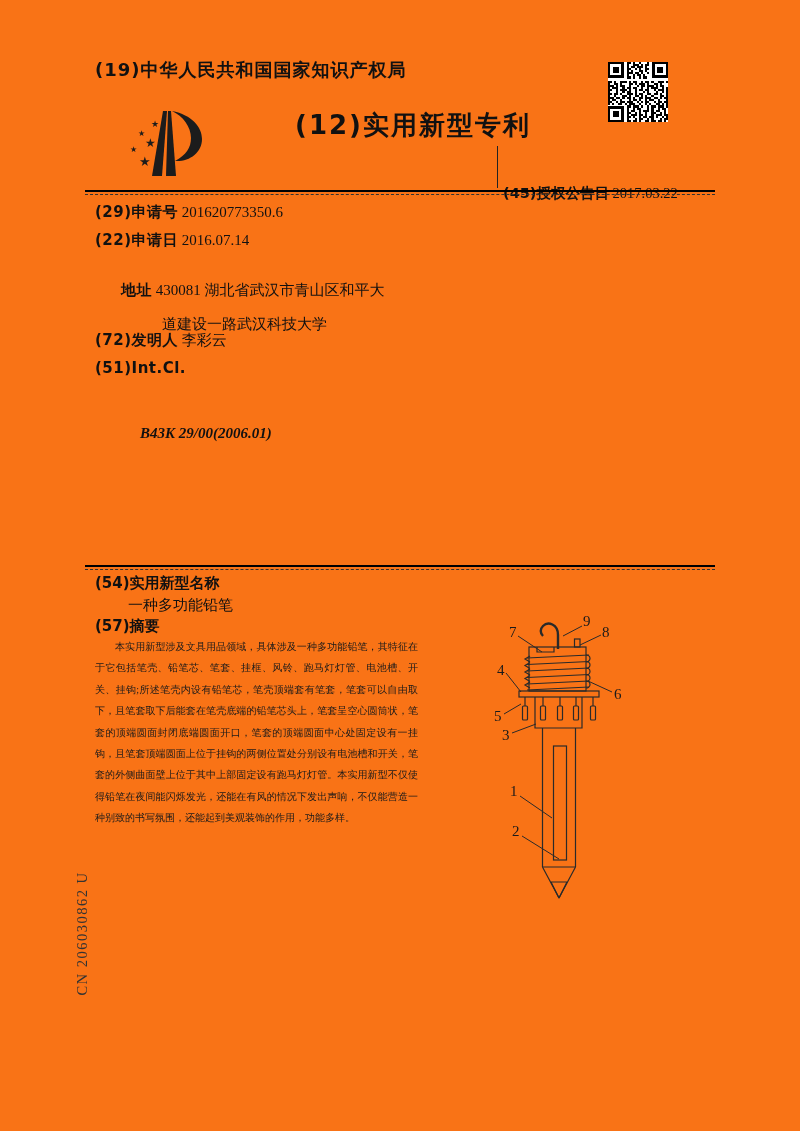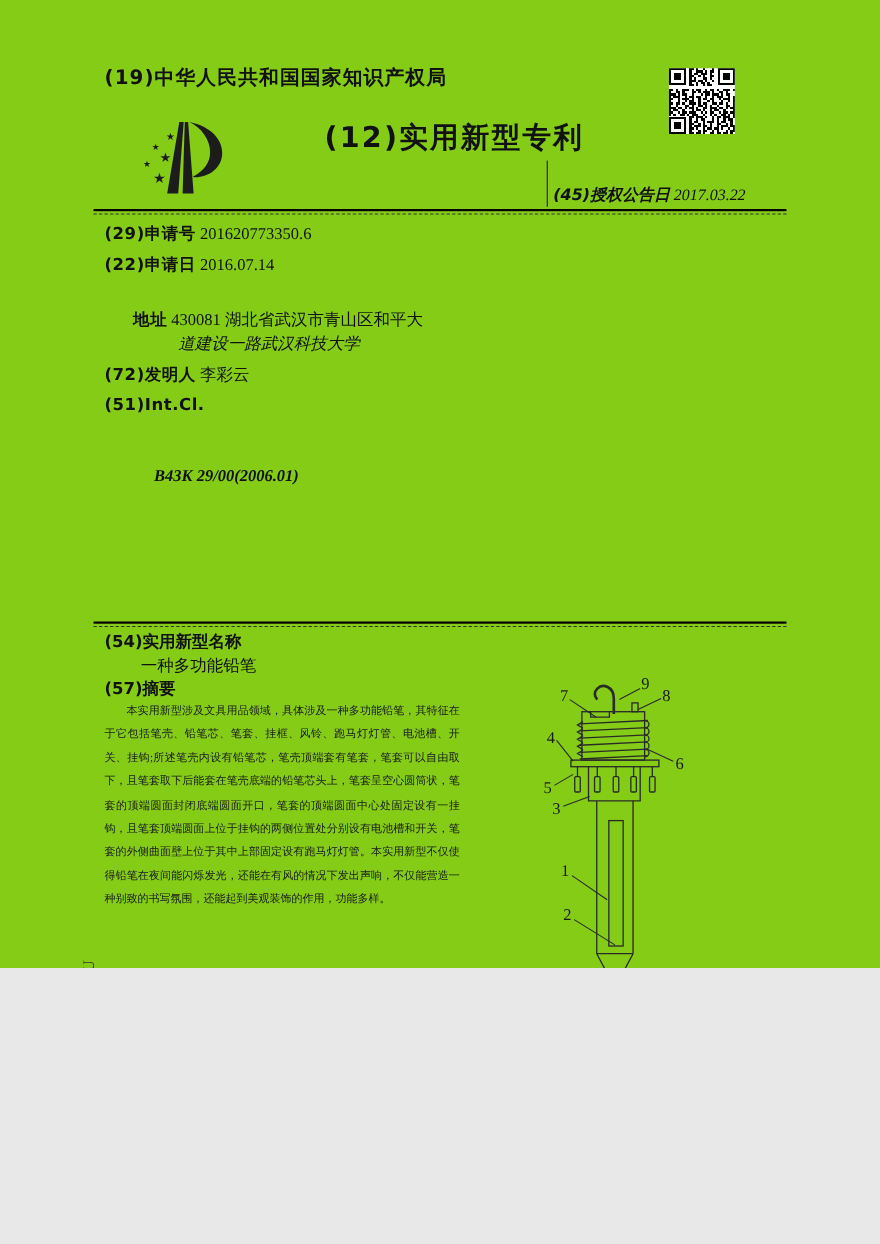--- a/index.html
+++ b/index.html
@@ -1,19 +1,19 @@
 <!DOCTYPE html>
 <html><head>
 <meta charset="utf-8">
 <style>
   * { box-sizing: border-box; }
   html,body { margin:0; padding:0; background:#e8e8e8; }
   .page {
-    position:relative; width:800px; height:880px; margin:0 auto;
-    background:#84cc16; color:#111;
+    position:relative; width:800px; height:1131px; margin:0 auto;
+    background:#f97316; color:#111;
     font-family:"Liberation Serif","DejaVu Serif",serif;
     overflow:hidden;
   }
   .abs { position:absolute; }
   .lbl { font-weight:bold; font-family:"DejaVu Sans","Liberation Sans",sans-serif; }
   .val { font-family:"Liberation Serif","DejaVu Serif",serif; }
   .office {
     left:95px; top:58px; font-size:18px; font-weight:bold;
     font-family:"DejaVu Sans","Liberation Sans",sans-serif; letter-spacing:1px;
   }
@@ -111,41 +111,41 @@
         <text x="19" y="47" font-size="12">★</text>
         <text x="4" y="52" font-size="8">★</text>
         <text x="13" y="66" font-size="13">★</text>
       </g>
     </svg>
   </div>
 
   <div class="abs doctype">(12)实用新型专利</div>
 
   <div class="abs vrule"></div>
-  <div class="abs pubrow" style="left:503px; top:168px;font-style:italic;">
+  <div class="abs pubrow" style="left:503px; top:184px;">
     <span class="lbl">(45)授权公告日</span>
     <span class="val">2017.03.22</span>
   </div>
 
   <div class="abs rule-solid" style="left:85px; top:190px; width:630px;"></div>
   <div class="abs rule-dash" style="left:85px; top:194px; width:630px;"></div>
 
   <div class="abs bib" style="left:95px; top:203px;">
     <span class="lbl">(29)申请号</span>
     <span class="val">201620773350.6</span>
   </div>
   <div class="abs bib" style="left:95px; top:231px;">
     <span class="lbl">(22)申请日</span>
     <span class="val">2016.07.14</span>
   </div>
   <div class="abs bib" style="left:121px; top:281px;">
     <span class="lbl">地址</span>
     <span class="val">430081 湖北省武汉市青山区和平大</span>
   </div>
-  <div class="abs bib" style="left:162px; top:303px;font-style:italic;">
+  <div class="abs bib" style="left:162px; top:315px;">
     <span class="val">道建设一路武汉科技大学</span>
   </div>
   <div class="abs bib" style="left:95px; top:331px;">
     <span class="lbl">(72)发明人</span>
     <span class="val">李彩云</span>
   </div>
   <div class="abs bib" style="left:95px; top:359px;">
     <span class="lbl">(51)Int.Cl.</span>
   </div>
   <div class="abs bib" style="left:140px; top:381px;margin-top:44px;">

